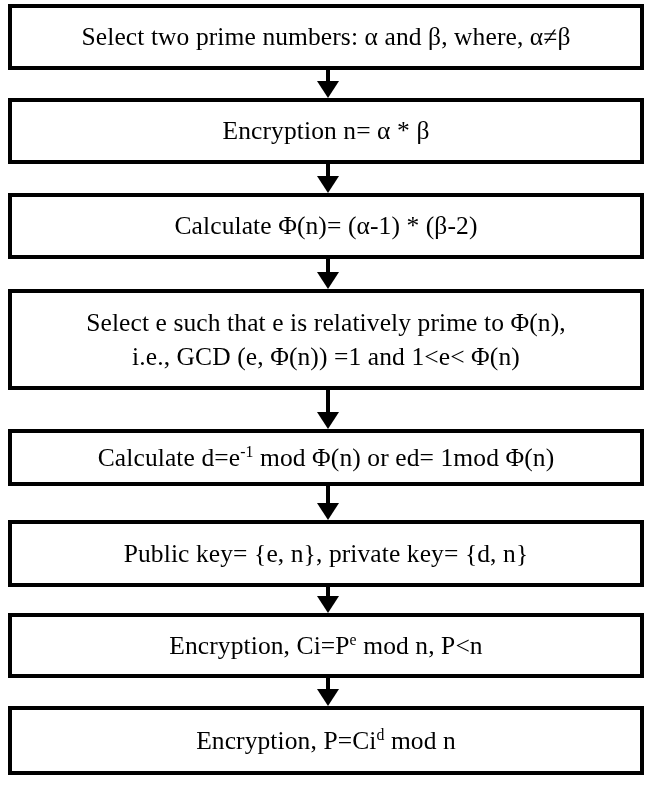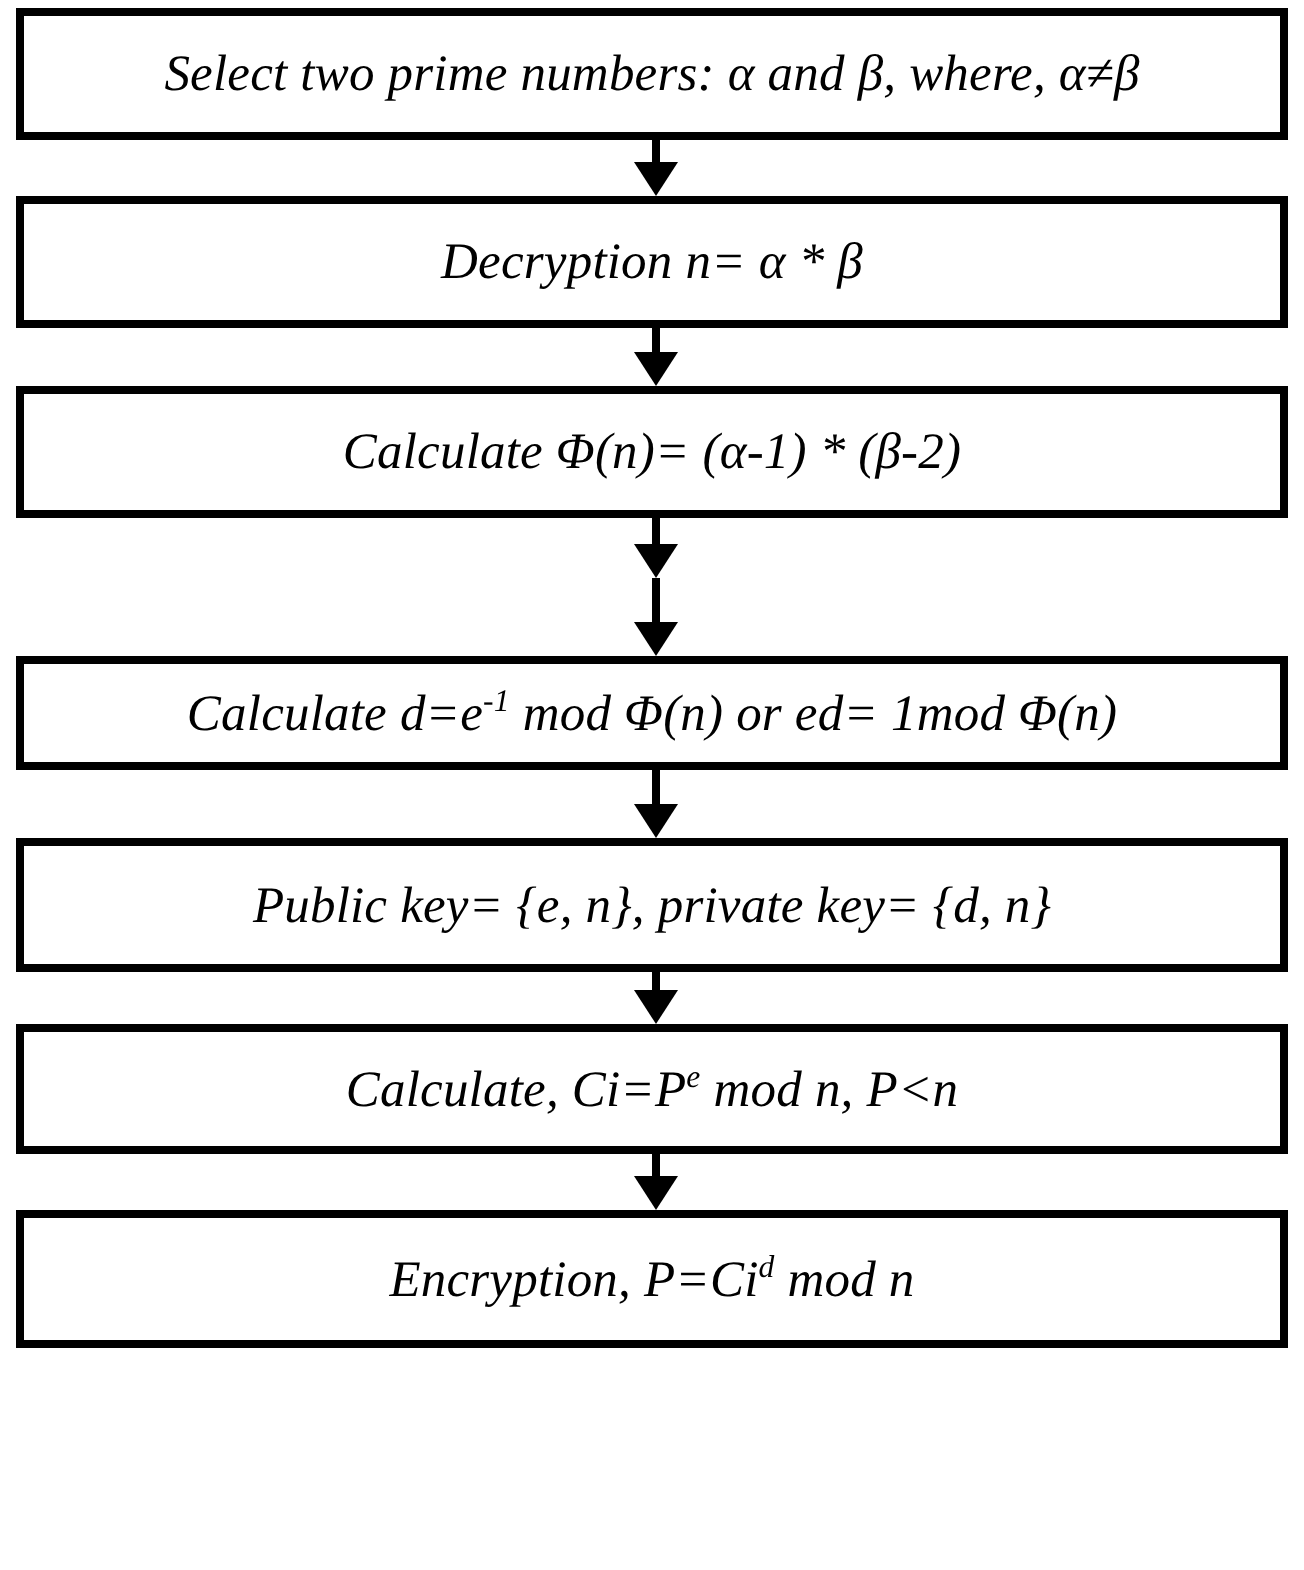--- a/index.html
+++ b/index.html
@@ -7,21 +7,20 @@
     padding: 0;
     background: #ffffff;
   }
   #canvas {
     position: relative;
     width: 652px;
     height: 785px;
     background: #ffffff;
     overflow: hidden;
     font-family: "Liberation Serif", "DejaVu Serif", serif;
-    font-style: italic;
   }
   .flow-col {
     position: absolute;
     left: 8px;
     top: 4px;
     width: 636px;
     display: flex;
     flex-direction: column;
     align-items: stretch;
   }
@@ -115,41 +114,45 @@
     </div>
 
     <div class="connector g1">
       <div class="arrow">
         <div class="shaft"></div>
         <div class="head"></div>
       </div>
     </div>
 
     <div class="node h1">
-      <span class="txt">Decryption n= α * β</span>
+      <span class="txt">Encryption n= α * β</span>
     </div>
 
     <div class="connector g2">
       <div class="arrow">
         <div class="shaft"></div>
         <div class="head"></div>
       </div>
     </div>
 
     <div class="node h1">
       <span class="txt">Calculate Φ(n)= (α-1) * (β-2)</span>
     </div>
 
     <div class="connector g3">
       <div class="arrow">
         <div class="shaft"></div>
         <div class="head"></div>
       </div>
     </div>
 
+    <div class="node h2">
+      <span class="txt">Select e such that e is relatively prime to Φ(n),
+i.e., GCD (e, Φ(n)) =1 and 1&lt;e&lt; Φ(n)</span>
+    </div>
 
     <div class="connector g4">
       <div class="arrow">
         <div class="shaft"></div>
         <div class="head"></div>
       </div>
     </div>
 
     <div class="node h3">
       <span class="txt"><span>Calculate d=e</span><sup>-1</sup><span> mod Φ(n) or ed= 1mod Φ(n)</span></span>
@@ -167,21 +170,21 @@
     </div>
 
     <div class="connector g6">
       <div class="arrow">
         <div class="shaft"></div>
         <div class="head"></div>
       </div>
     </div>
 
     <div class="node h5">
-      <span class="txt"><span>Calculate, Ci=P</span><sup>e</sup><span> mod n, P&lt;n</span></span>
+      <span class="txt"><span>Encryption, Ci=P</span><sup>e</sup><span> mod n, P&lt;n</span></span>
     </div>
 
     <div class="connector g7">
       <div class="arrow">
         <div class="shaft"></div>
         <div class="head"></div>
       </div>
     </div>
 
     <div class="node h6">

